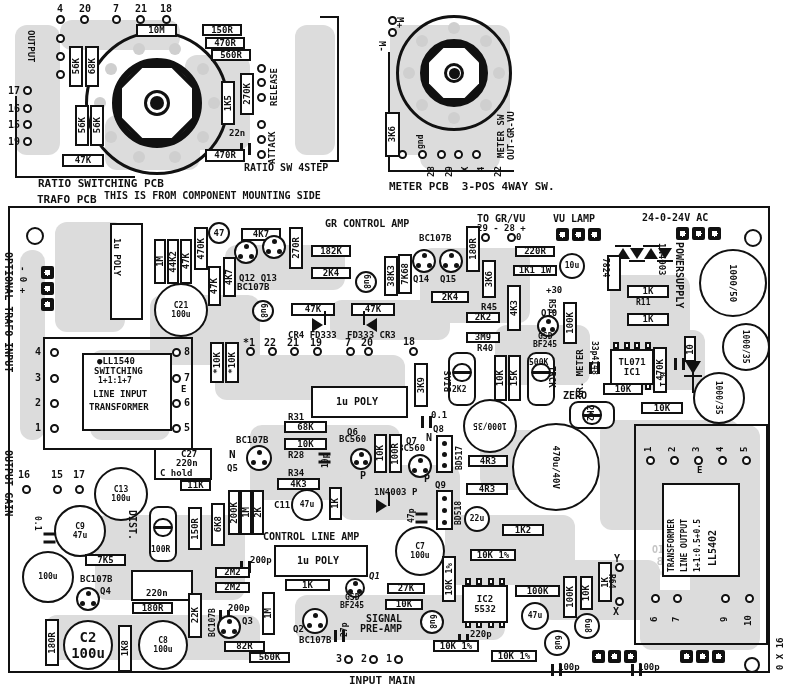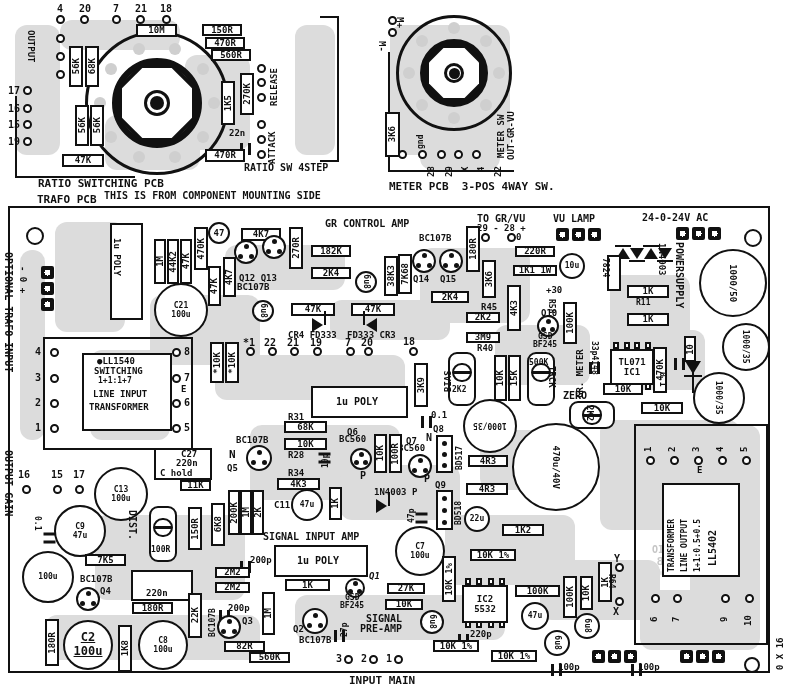--- a/index.html
+++ b/index.html
@@ -722,21 +722,21 @@
     <div class="rs" style="left: 132px; top: 602px; width: 41px; height: 12px;">
       <span style="font-size: 9px;">180R</span>
     </div>
     <div class="rs v" style="left: 188px; top: 593px; width: 14px; height: 45px;">
       <span style="font-size: 9px;">22K</span>
     </div>
     <div class="rs v" style="left: 45px; top: 619px; width: 14px; height: 47px;">
       <span style="font-size: 9px;">180R</span>
     </div>
     <div class="cp" style="left: 63px; top: 620px; width: 50px; height: 50px;">
-      <div class="in" style="font-size: 12px; text-decoration: underline;">
+      <div class="in" style="font-size: 14px;">
         <span>C2</span>
         <span>100u</span>
       </div>
     </div>
     <div class="rs v" style="left: 118px; top: 625px; width: 14px; height: 47px;">
       <span style="font-size: 9px;">1K8</span>
     </div>
     <div class="cp" style="left: 138px; top: 620px; width: 50px; height: 50px;">
       <div class="in" style="font-size: 8px;">
         <span>C8</span>
@@ -760,21 +760,21 @@
     </div>
     <div class="lb" style="left: 274px; top: 501px; font-size: 9px;">C11</div>
     <div class="cp" style="left: 291px; top: 489px; width: 32px; height: 32px;">
       <div class="in" style="font-size: 8px;">
         <span>47u</span>
       </div>
     </div>
     <div class="rs v" style="left: 329px; top: 487px; width: 13px; height: 33px;">
       <span style="font-size: 9px;">1K</span>
     </div>
-    <div class="lb" style="left: 263px; top: 532px; font-size: 10px;">SIGNAL INPUT AMP</div>
+    <div class="lb" style="left: 263px; top: 532px; font-size: 10px;">CONTROL LINE AMP</div>
     <div class="bx" style="left: 274px; top: 545px; width: 94px; height: 32px;"></div>
     <div class="lb" style="left: 297px; top: 556px; font-size: 10px;">1u POLY</div>
     <div class="bx" style="left: 311px; top: 386px; width: 97px; height: 32px;"></div>
     <div class="lb" style="left: 336px; top: 397px; font-size: 10px;">1u POLY</div>
     <div class="fc" style="left: 240px; top: 561px;"></div>
     <div class="lb" style="left: 250px; top: 556px; font-size: 9px;">200p</div>
     <div class="rs" style="left: 215px; top: 567px; width: 35px; height: 11px;">
       <span style="font-size: 9px;">2M2</span>
     </div>
     <div class="rs" style="left: 215px; top: 582px; width: 35px; height: 11px;">

